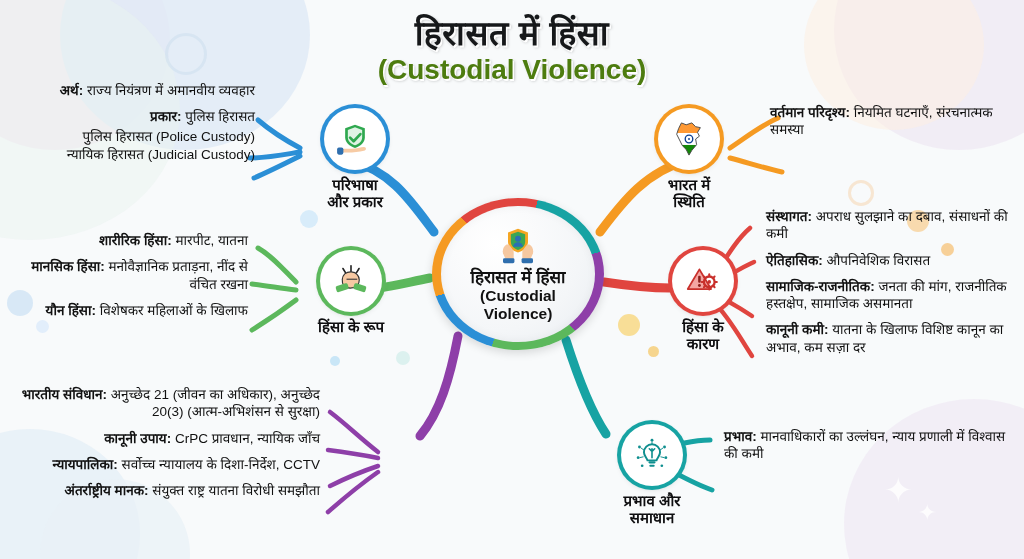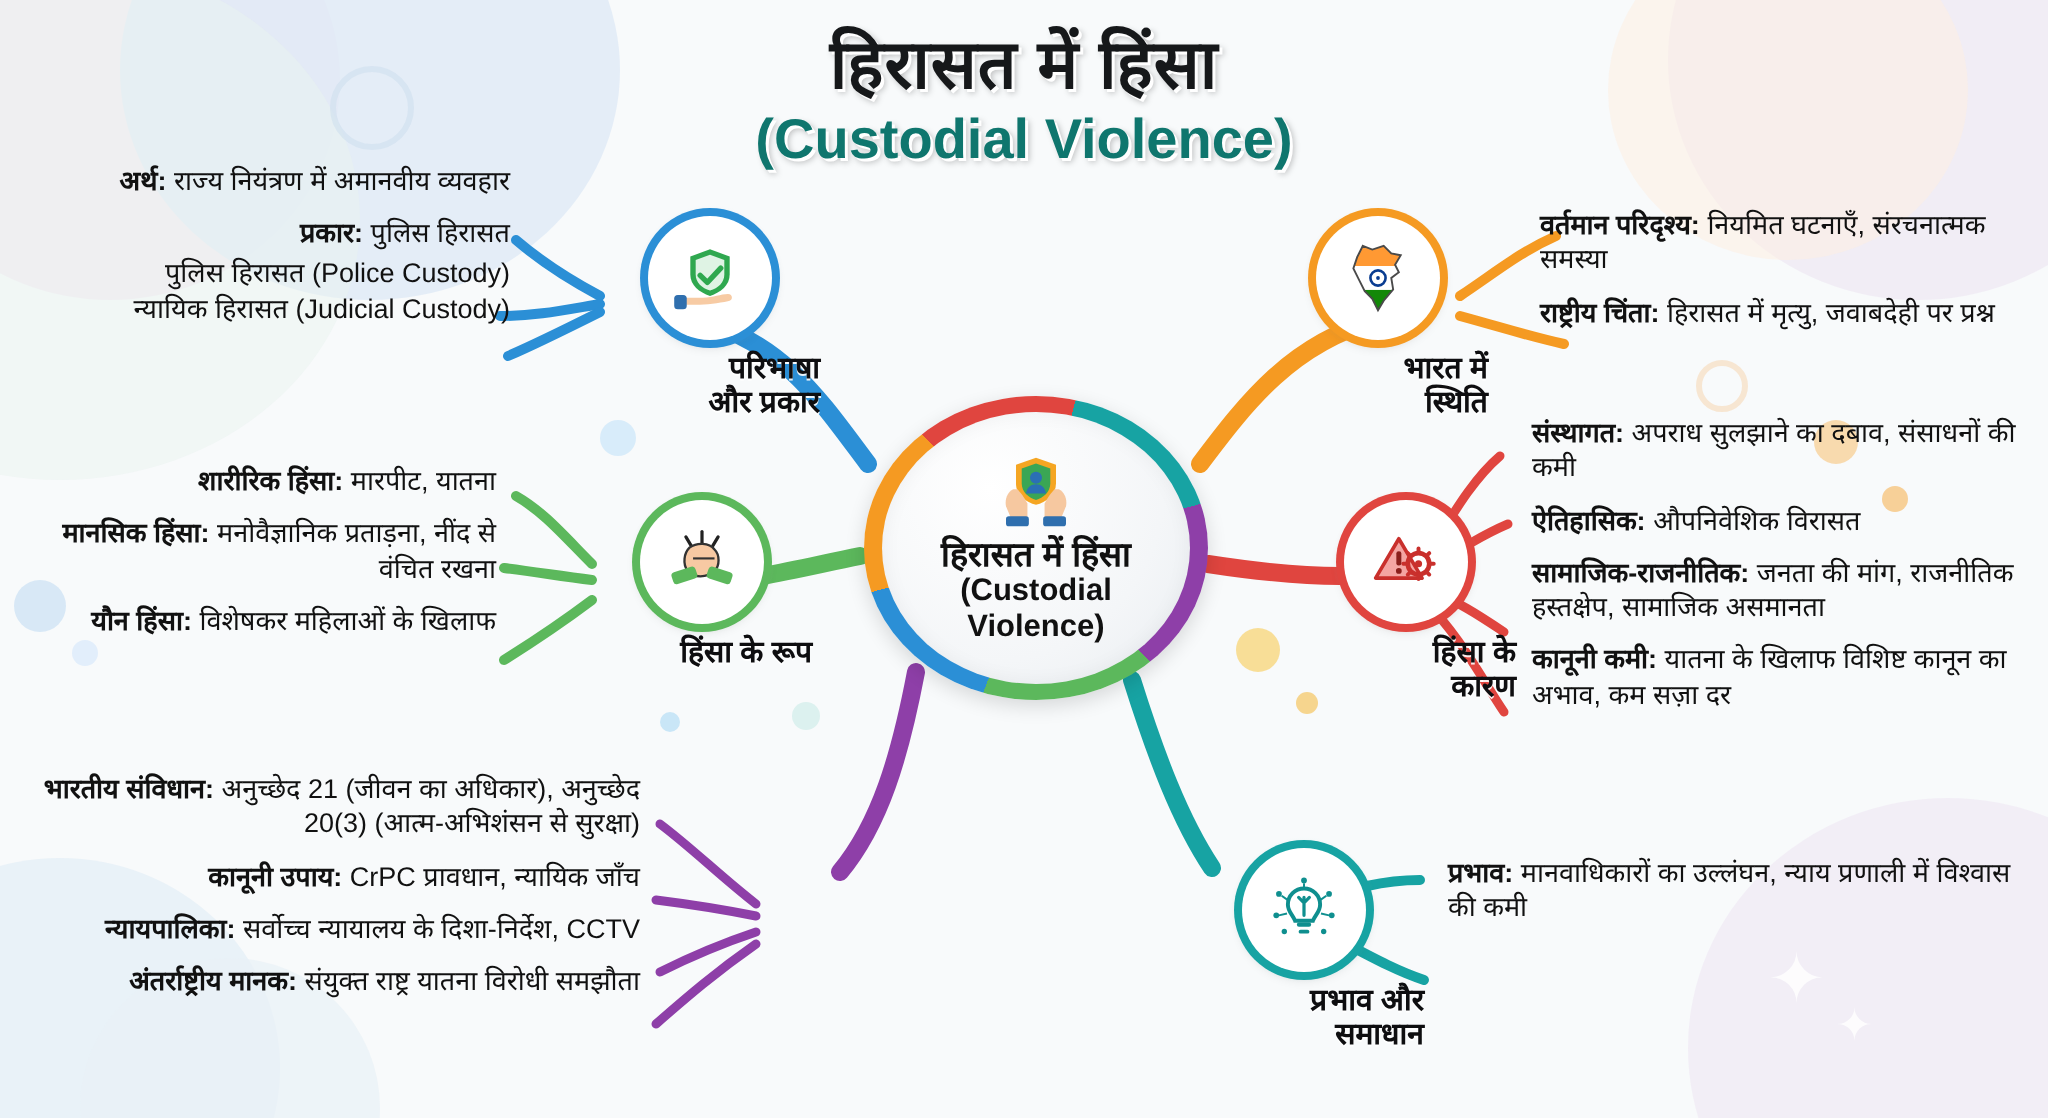--- a/index.html
+++ b/index.html
@@ -38,21 +38,21 @@
   .sparkle{position:absolute;color:#fff;font-size:34px;opacity:.85;}
 
   
   .headline{position:absolute;left:0;right:0;top:16px;text-align:center;z-index:8;}
   .headline .hi{
     font-size:34px;font-weight:bold;color:#16181a;letter-spacing:.5px;
     text-shadow:1.5px 1.5px 0 #ffffff, 2px 2px 3px rgba(0,0,0,.25);
     line-height:1.05;
   }
   .headline .en{
-    font-size:28px;font-weight:bold;color:#0f766e;margin-top:2px;
+    font-size:28px;font-weight:bold;color:#4d7c0f;margin-top:2px;
     text-shadow:1.5px 1.5px 0 #ffffff, 2px 2px 3px rgba(0,0,0,.25);
   }
 
   
   svg.wires{position:absolute;left:0;top:0;width:1024px;height:559px;z-index:2;}
 
   
   .center-node{
     position:absolute;left:432px;top:198px;width:172px;height:152px;z-index:6;
   }
@@ -89,21 +89,20 @@
   }
   .node .bubble .disc{
     position:absolute;inset:0;border-radius:50%;background:#fff;
     box-shadow:0 2px 6px rgba(0,0,0,.16);
   }
   .node .bubble svg{position:relative;z-index:2;}
   .node .caption{
     margin-top:6px;font-size:15px;font-weight:bold;color:#0e0e10;line-height:1.15;
     white-space:pre-line;
     text-shadow:0 1px 0 rgba(255,255,255,.9);
-    text-align:right;
   }
 
   
   .leaf{position:absolute;z-index:4;font-size:13.5px;line-height:1.28;color:#111;}
   .leaf b{font-weight:bold;}
   .leaf.right{text-align:left;}
   .leaf.left{text-align:right;}
   .leaf p{margin:0 0 9px 0;}
   .leaf p:last-child{margin-bottom:0;}
 </style>
@@ -247,21 +246,20 @@
         </g>
         <path d="M9 2 L14 4 L20 2 L24 6 L29 7 L26 12 L28 16 L24 19 L25 25 L20 31 L17 36 L14 30 L10 26 L7 20 L4 14 L6 8 Z" fill="none" stroke="#4a4a4a" stroke-width="1"></path>
       </svg>
     </div>
     <div class="caption">भारत में
 स्थिति</div>
   </div>
 
   <div class="leaf right" style="left:770px;top:92px;width:240px;margin-top:12px;">
     <p><b>वर्तमान परिदृश्य:</b><span> नियमित घटनाएँ, संरचनात्मक समस्या</span></p>
-    <p><b>राष्ट्रीय चिंता:</b><span> हिरासत में मृत्यु, जवाबदेही पर प्रश्न</span></p>
   </div>
 
   <div class="node" style="left:296px;top:250px;width:110px;">
     <div class="bubble">
       <div class="halo" style="background:radial-gradient(circle,#c4e8c4 0%,rgba(196,232,196,0) 70%);"></div>
       <div class="disc" style="box-shadow:0 0 0 4px #5cb85c,0 2px 7px rgba(0,0,0,.2);"></div>
       <svg width="36" height="34" viewBox="0 0 40 38">
         <g stroke="#222" stroke-width="1.8" stroke-linecap="round">
           <line x1="20" y1="2" x2="20" y2="8"></line>
           <line x1="11" y1="5" x2="14" y2="10"></line>

